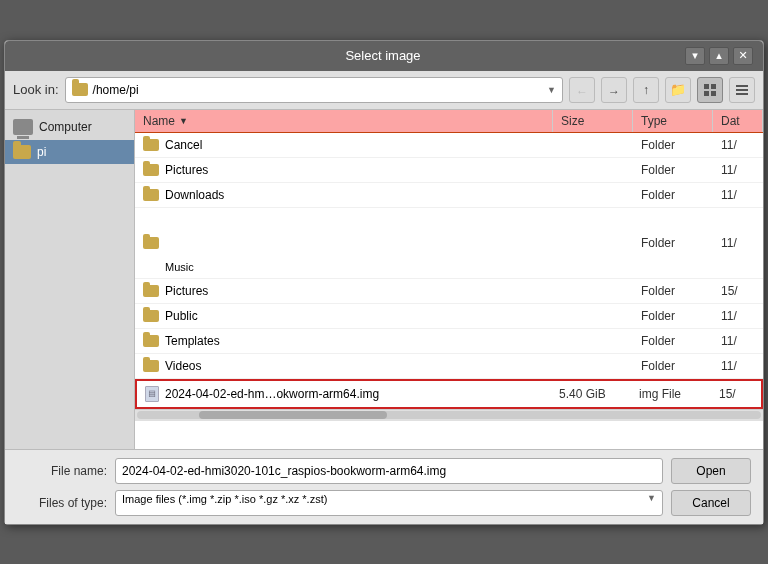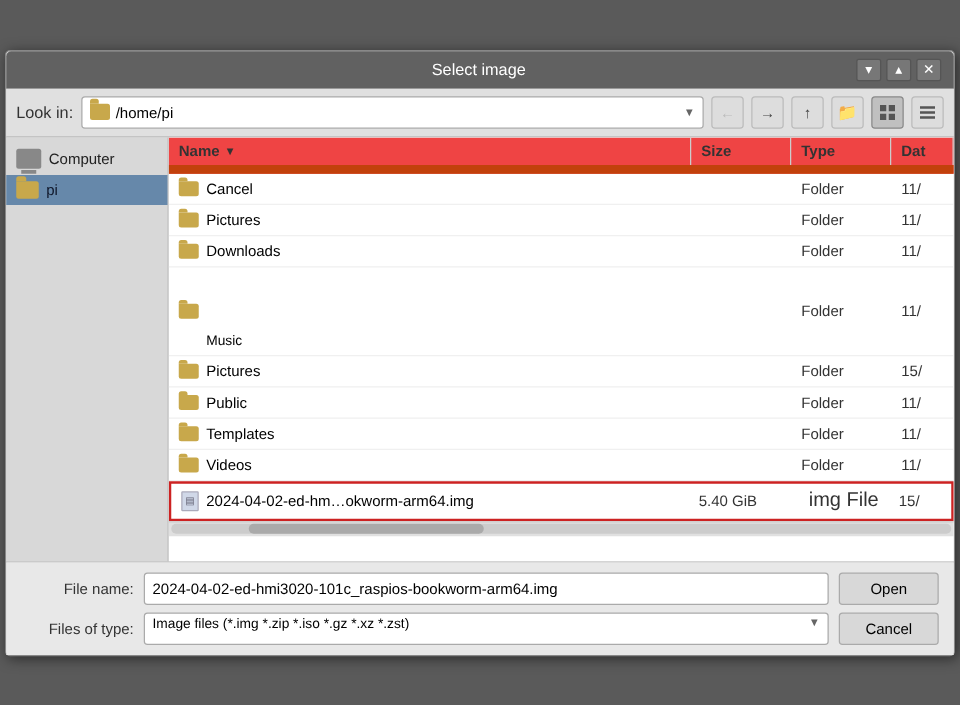--- a/index.html
+++ b/index.html
@@ -137,21 +137,21 @@
       padding: 5px 8px;
       display: flex;
       align-items: center;
       gap: 6px;
       cursor: pointer;
       font-size: 12px;
       color: #222;
     }
     .sidebar-item.selected {
       background: #6688aa;
-      color: #0f172a;
+      color: #ffffff;
     }
     .computer-icon {
       width: 20px;
       height: 16px;
       background: #888;
       border-radius: 2px;
       position: relative;
       display: inline-block;
     }
     .computer-icon::after {
@@ -183,26 +183,25 @@
       background: #c8a84b;
       border-radius: 2px 2px 0 0;
     }
     .file-list-area {
       flex: 1;
       overflow-y: auto;
       background: #fff;
     }
     .file-list-header {
       display: flex;
-      background: #ef4444;
-      border-bottom: 7px solid #c2410c;
+      background: #fca5a5;
+      border-bottom: 1px solid #c2410c;
       position: sticky;
       top: 0;
       z-index: 1;
-      font-weight: bold;
     }
     .col-header {
       padding: 4px 8px;
       font-size: 12px;
       color: #333;
       border-right: 1px solid #ccc;
       cursor: pointer;
       user-select: none;
       display: flex;
       align-items: center;
@@ -504,21 +503,21 @@
     <div class="col-size" style="font-size:12px;"></div>
     <div class="col-type" style="font-size:12px;">Folder</div>
     <div class="col-date" style="font-size:12px;">11/</div>
   </div>
           <div class="file-row selected">
     <div class="col-name">
       <span class="file-icon-row" style="width:14px;height:16px;background:#d0d8e8;border:1px solid #aab;font-size:8px;display:flex;align-items:center;justify-content:center;">▤</span>
       <span style="font-size:12px;">2024-04-02-ed-hm…okworm-arm64.img</span>
     </div>
     <div class="col-size" style="font-size:12px;">5.40 GiB</div>
-    <div class="col-type" style="font-size:16px;text-align:right;">img File</div>
+    <div class="col-type" style="font-size:12px;">img File</div>
     <div class="col-date" style="font-size:12px;">15/</div>
   </div>
         </div>
 
       <div class="scrollbar-area">
         <div class="scrollbar-track">
           <div class="scrollbar-thumb"></div>
         </div>
       </div>
     </div>

